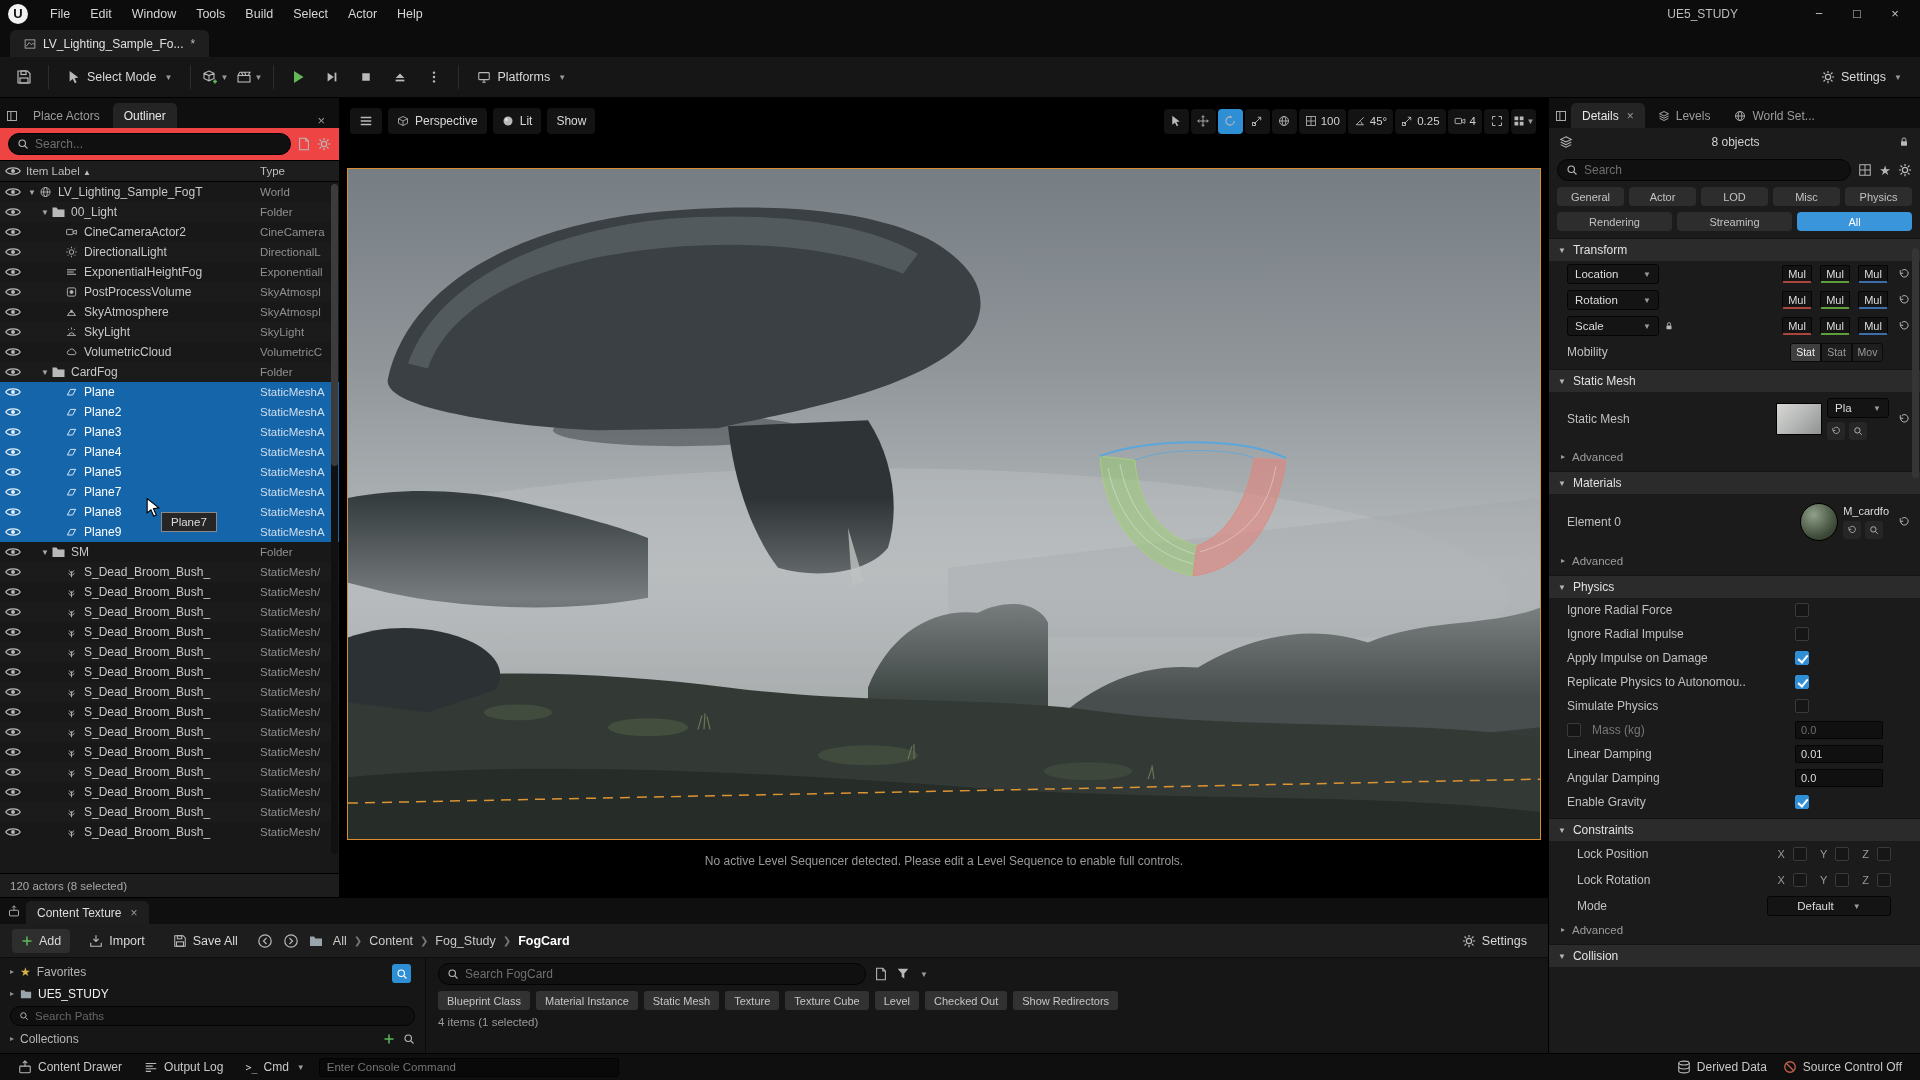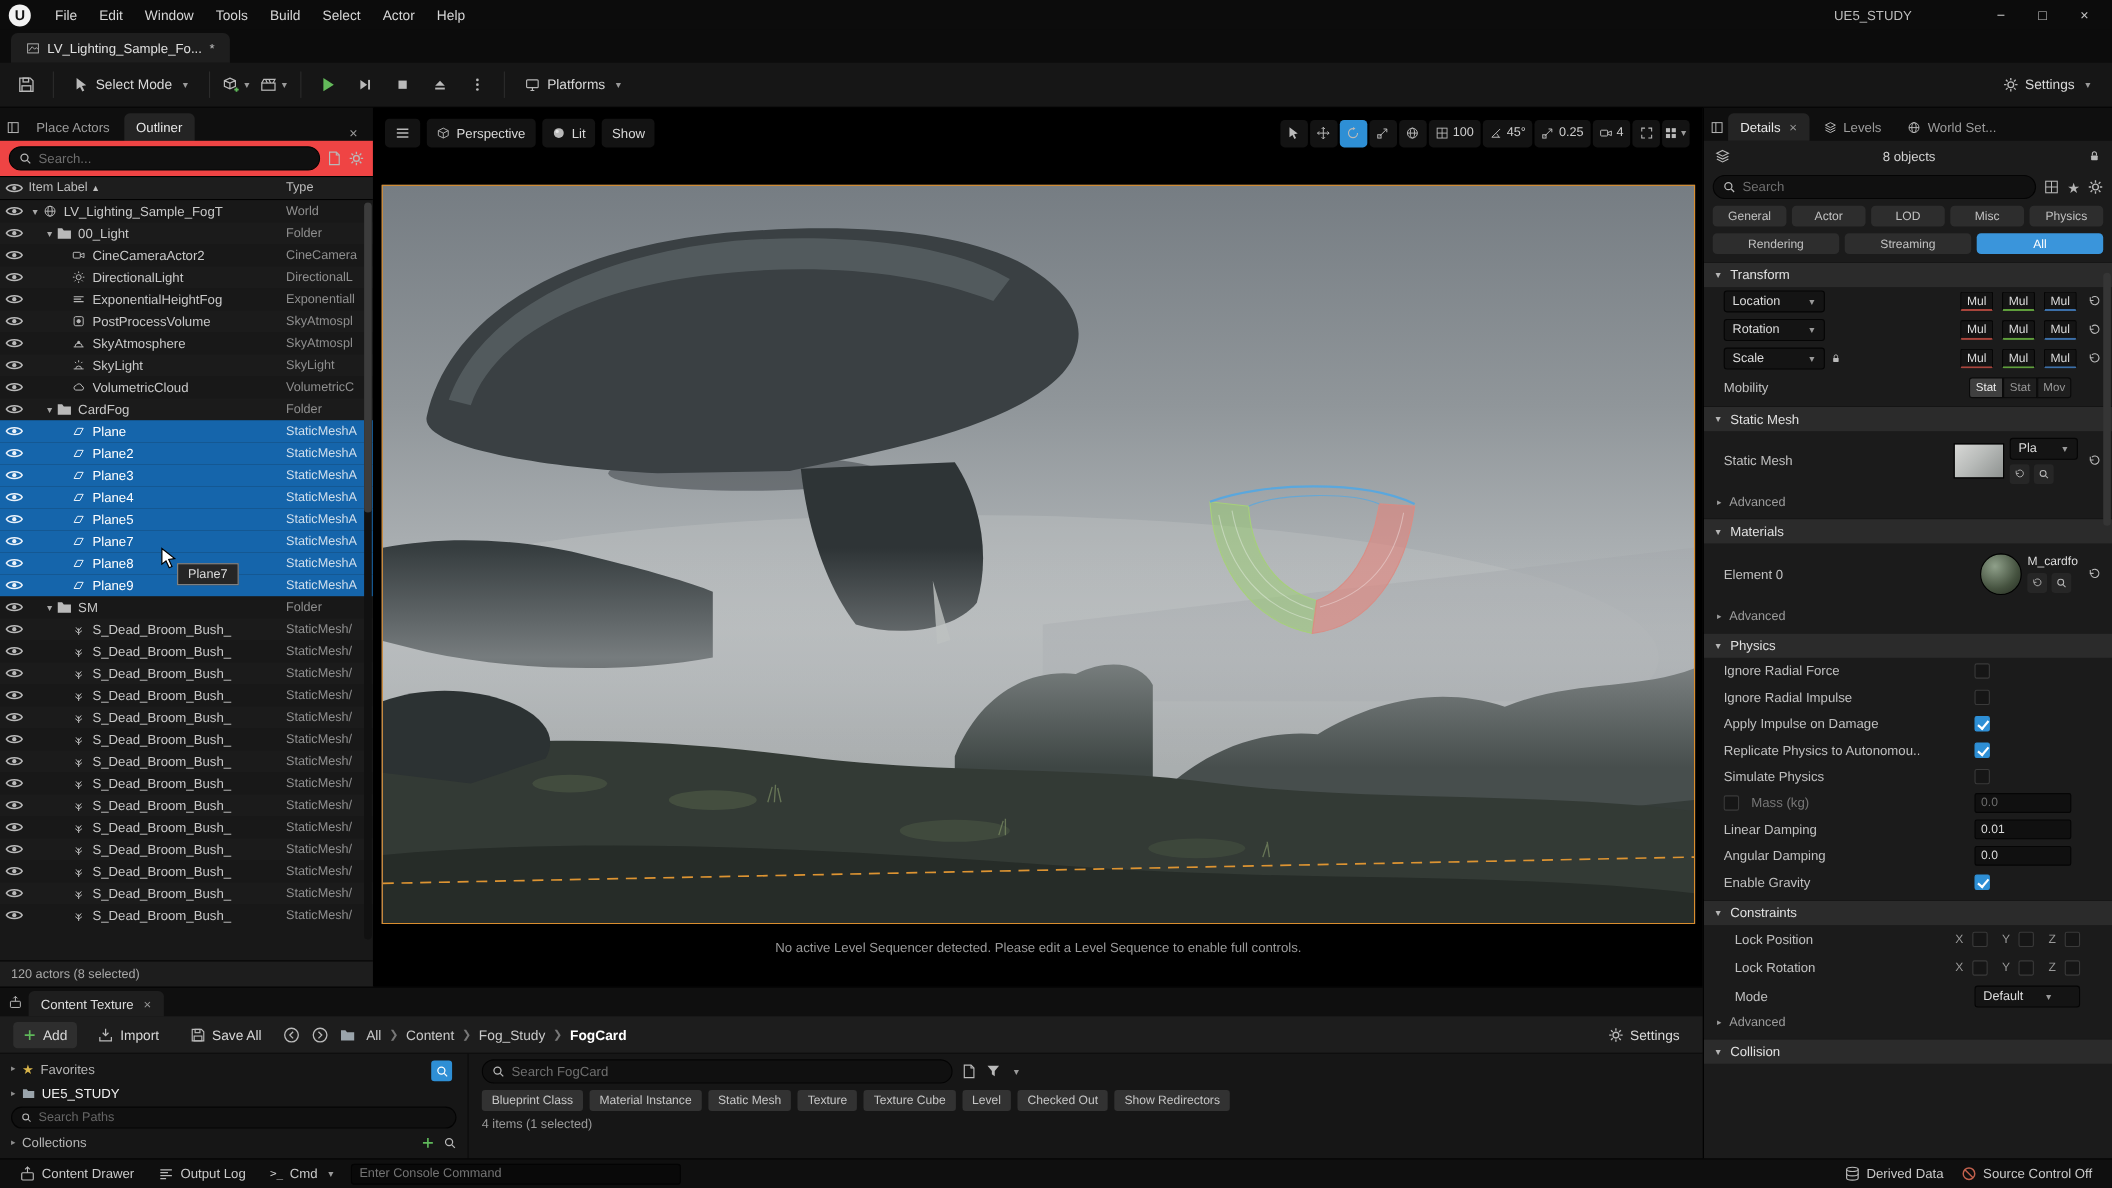--- a/index.html
+++ b/index.html
@@ -1600,21 +1600,21 @@
           <span class="axis-lbl">Y</span>
           <span class="checkbox"></span>
           <span class="axis-lbl">Z</span>
           <span class="checkbox"></span>
           <span style="width:14px"></span>
         </div>
       </div>
     <div class="dt-row">
       <span class="dt-label" style="padding-left:10px">Mode</span>
       <span class="spacer"></span>
-      <span class="dt-combo" style="width:96px;justify-content:flex-start">
+      <span class="dt-combo" style="width:124px;justify-content:center">
         <span>Default</span>
           <span class="caret">▼</span>
       </span>
       <span style="width:14px"></span>
     </div>
     <div class="dt-adv">
         <span style="font-size:8px">▸</span>
         <span>Advanced</span>
       </div>
     <div class="dt-section">

